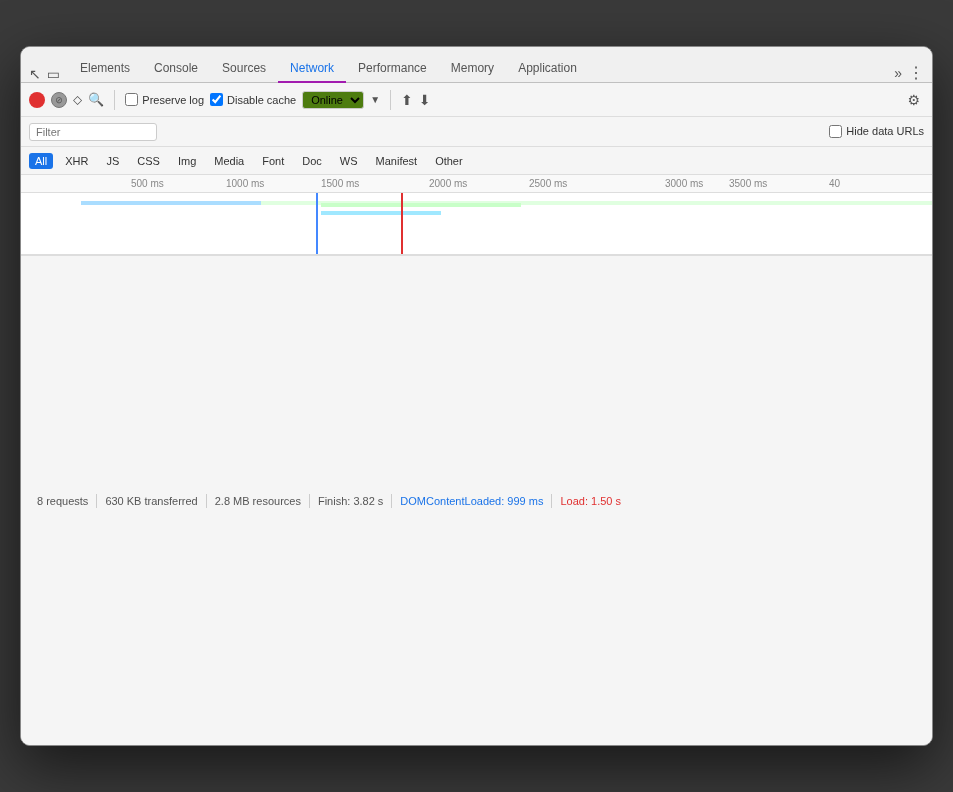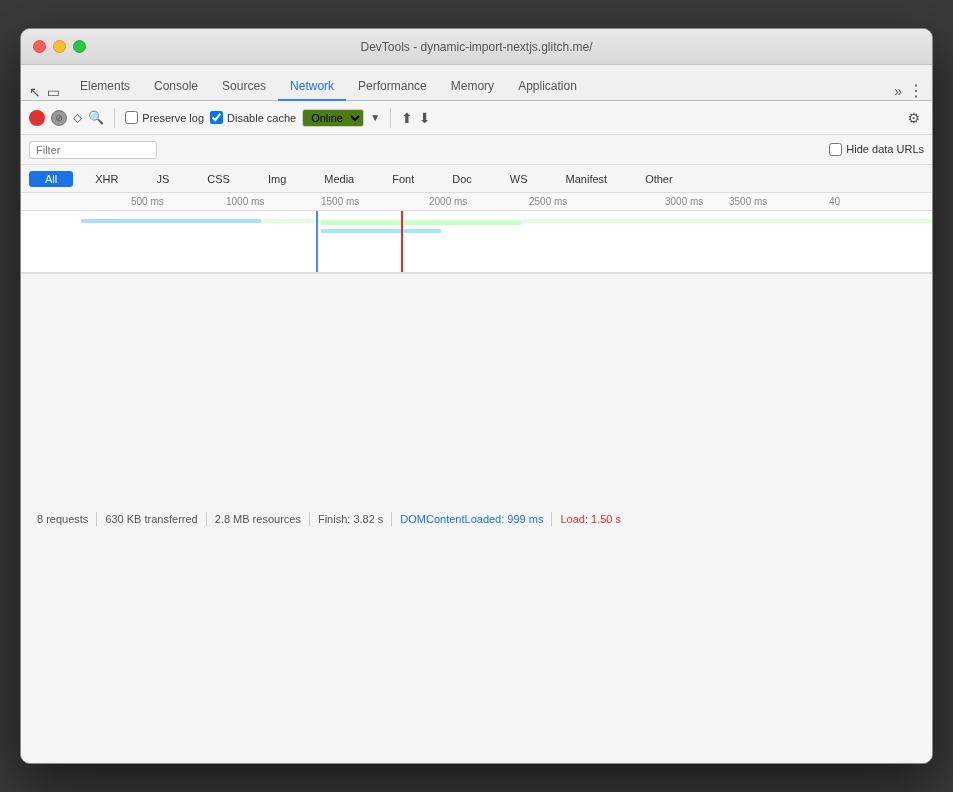--- a/index.html
+++ b/index.html
@@ -66,21 +66,21 @@
     .nav-tab {
       padding: 6px 12px;
       font-size: 12px;
       color: #555;
       cursor: pointer;
       border-bottom: 2px solid transparent;
       margin-bottom: -1px;
     }
     .nav-tab.active {
       color: #1a73e8;
-      border-bottom: 2px solid #3b82f6;
+      border-bottom: 2px solid #a21caf;
       font-weight: 500;
     }
     .devtools-toolbar2 {
       background: #f5f5f5;
       border-bottom: 1px solid #ddd;
       display: flex;
       align-items: center;
       padding: 4px 8px;
       gap: 6px;
       height: 34px;
@@ -158,21 +158,21 @@
       background: #f5f5f5;
       border-bottom: 1px solid #ddd;
       display: flex;
       align-items: center;
       padding: 4px 8px;
       gap: 6px;
       height: 28px;
     }
     .type-btn {
       font-size: 11px;
-      padding: 2px 16px;
+      padding: 2px 6px;
       border: none;
       background: none;
       cursor: pointer;
       border-radius: 3px;
       color: #333;
     }
     .type-btn.active {
       background: #1a73e8;
       color: white;
       border-radius: 3px;
@@ -238,28 +238,20 @@
       display: flex;
       flex-direction: column;
       height: 490px;
     }
   </style>
 </head>
 <body>
 
 <div class="window">
 
-  <div class="titlebar">
-    <div class="traffic-lights">
-      <div class="traffic-light tl-red"></div>
-      <div class="traffic-light tl-yellow"></div>
-      <div class="traffic-light tl-green"></div>
-    </div>
-    <span class="titlebar-title">DevTools - dynamic-import-nextjs.glitch.me/</span>
-  </div>
 
   <div class="devtools-body">
 
     <div class="nav-tabs">
 
       <div style="display:flex;align-items:center;gap:6px;margin-right:8px;">
         <div style="font-size:14px;color:#555;cursor:pointer;">↖</div>
         <div style="font-size:14px;color:#555;cursor:pointer;">▭</div>
       </div>
       <div class="nav-tab">Elements</div>

